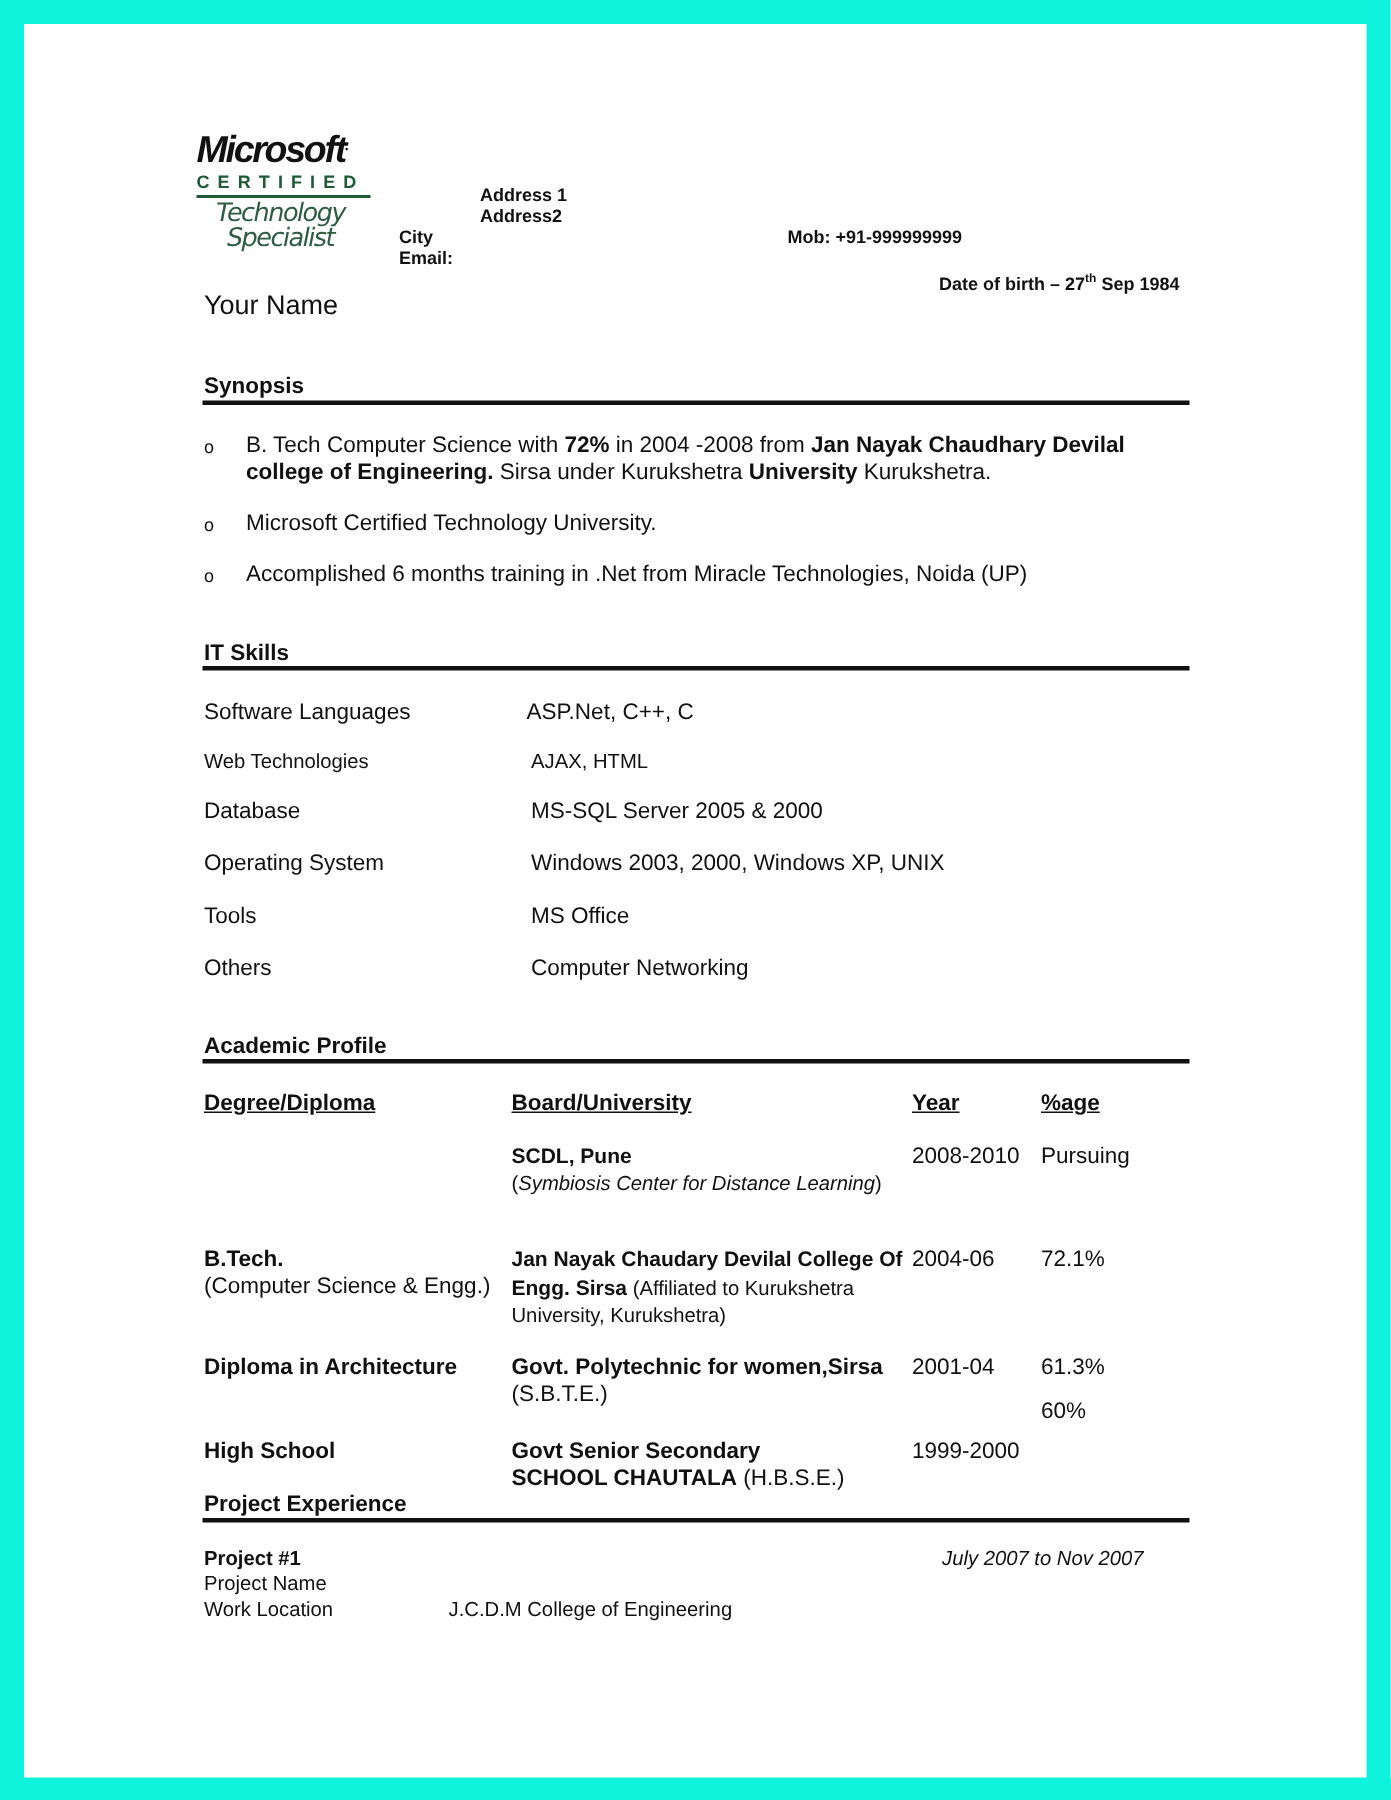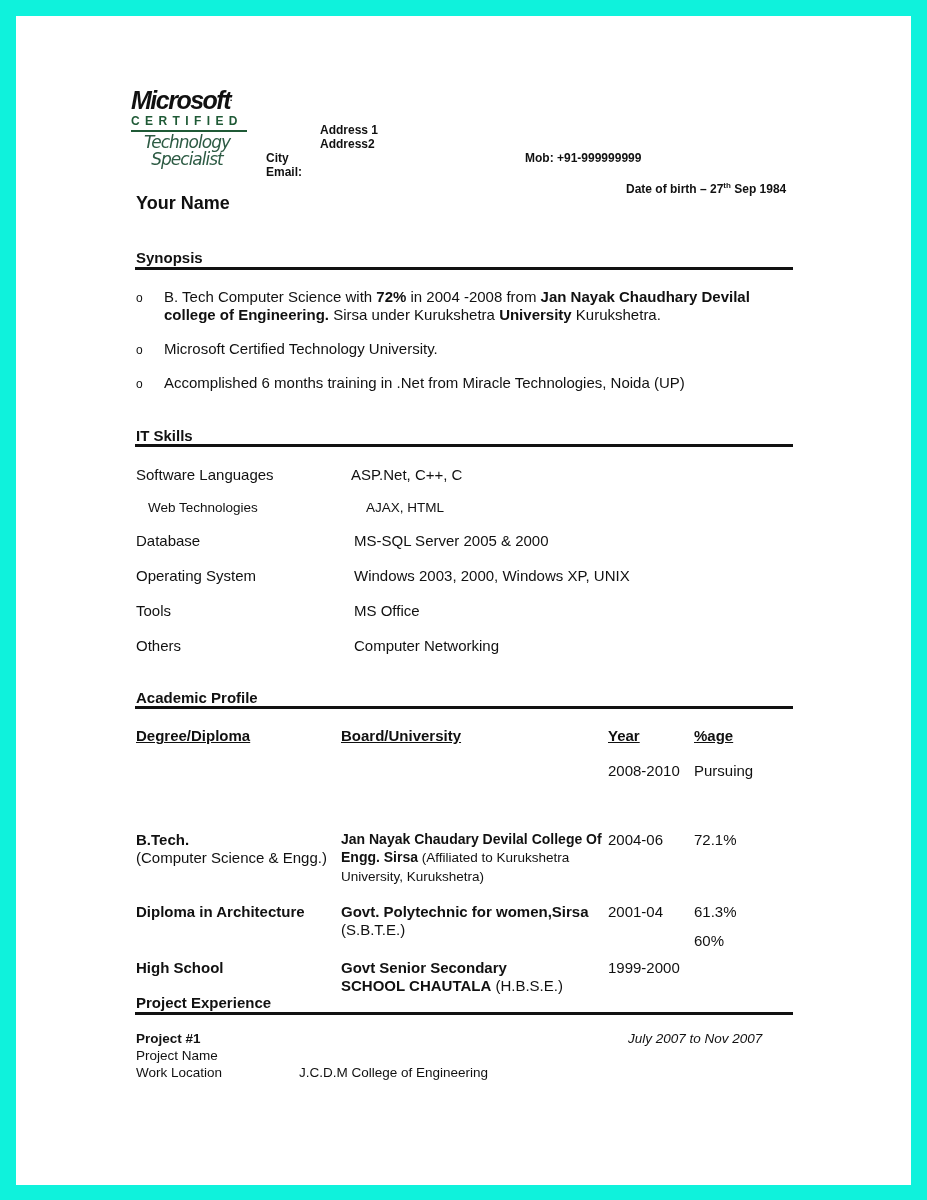--- a/index.html
+++ b/index.html
@@ -33,31 +33,31 @@
     color: #1f5a36; line-height: 16px; margin-left: 0px;
   }
   .logo .rule { height: 2px; background: #1f5a36; width: 116px; margin: 1px 0 2px 0; }
   .logo .ts {
     font-style: italic; font-size: 17px; color: #2d5b44;
     line-height: 17px; text-align: center; width: 112px;
     font-family: "DejaVu Sans", sans-serif; letter-spacing: -1px;
   }
 
   .contact { font-size: 12px; font-weight: bold; line-height: 14px; }
-  .name { font-size: 18px; font-weight: bold; }
+  .name { font-size: 18px; font-weight: normal; }
 
   .section-title { font-size: 15px; font-weight: bold; text-align: center; }
   .hr { position: absolute; left: 119px; width: 658px; height: 3px; background: #111; }
 
   .bullet-item { position: absolute; left: 120px; font-size: 15px; line-height: 18px; }
   .bullet-item .mark { position: absolute; left: 0; top: 1px; font-size: 12px; }
   .bullet-item .txt { position: absolute; left: 28px; width: 620px; white-space: normal; }
 
   .skill-label, .skill-value { font-size: 15px; }
-  .skill-label.small, .skill-value.small { font-size: 13.5px; margin-left: 12px; }
+  .skill-label.small, .skill-value.small { font-size: 13.5px; }
 
   .th { font-size: 15px; font-weight: bold; text-decoration: underline; }
   .cell { font-size: 15px; line-height: 18px; white-space: nowrap; }
   .cell b { font-weight: bold; }
   .cell .small { font-size: 13.5px; }
 
   .proj { font-size: 13.5px; }
   .proj-big { font-size: 15px; }
 </style>
 </head>
@@ -115,20 +115,24 @@
   <div class="abs skill-value" style="left:338px; top:621px;">Computer Networking</div>
 
   <div class="abs section-title" style="left:120px; top:673px;">Academic Profile</div>
   <div class="hr" style="top:690px;"></div>
 
   <div class="abs th" style="left:120px; top:711px;">Degree/Diploma</div>
   <div class="abs th" style="left:325px; top:711px;">Board/University</div>
   <div class="abs th" style="left:592px; top:711px;">Year</div>
   <div class="abs th" style="left:678px; top:711px;">%age</div>
 
+  <div class="abs cell" style="left:325px; top:745px;">
+    <b class="small" style="font-size:14px;">SCDL, Pune</b><br>
+    <span class="small">(<i>Symbiosis Center for Distance Learning</i>)</span>
+  </div>
   <div class="abs cell" style="left:592px; top:746px;">2008-2010</div>
   <div class="abs cell" style="left:678px; top:746px;">Pursuing</div>
 
   <div class="abs cell" style="left:120px; top:815px;">
     <b>B.Tech.</b><br>
     <span>(Computer Science &amp; Engg.)</span>
   </div>
   <div class="abs cell" style="left:325px; top:814px;">
     <b style="font-size:14px;">Jan Nayak Chaudary Devilal College Of</b><br>
     <b style="font-size:14px;">Engg. Sirsa</b><span class="small">  (Affiliated to Kurukshetra</span><br>

